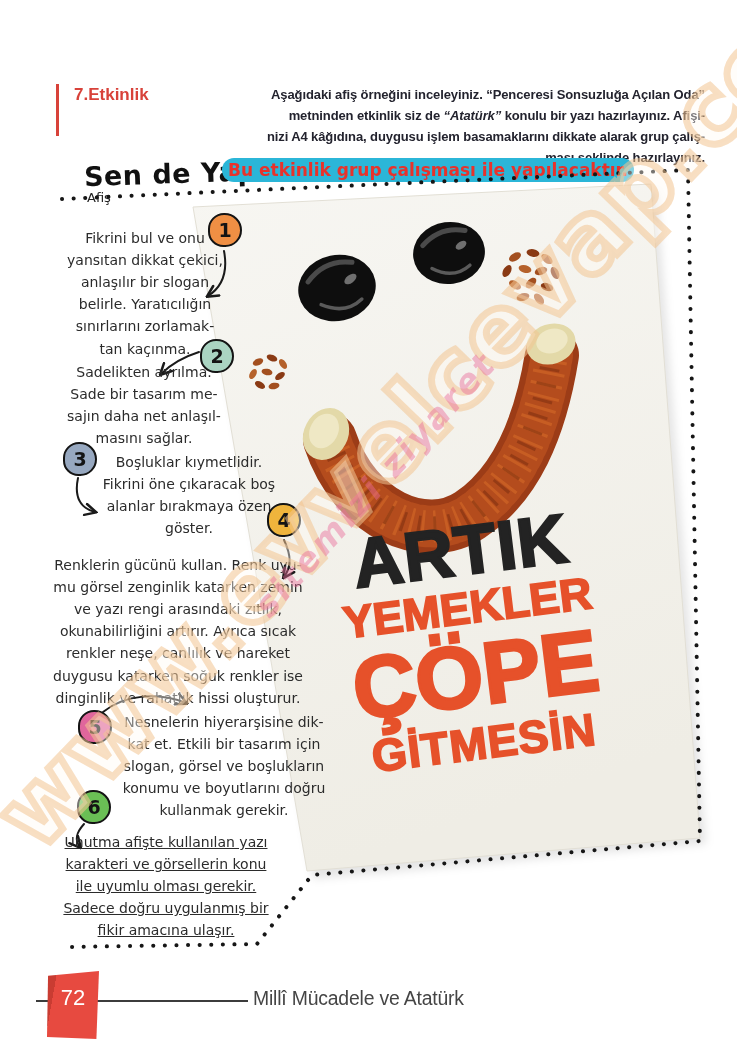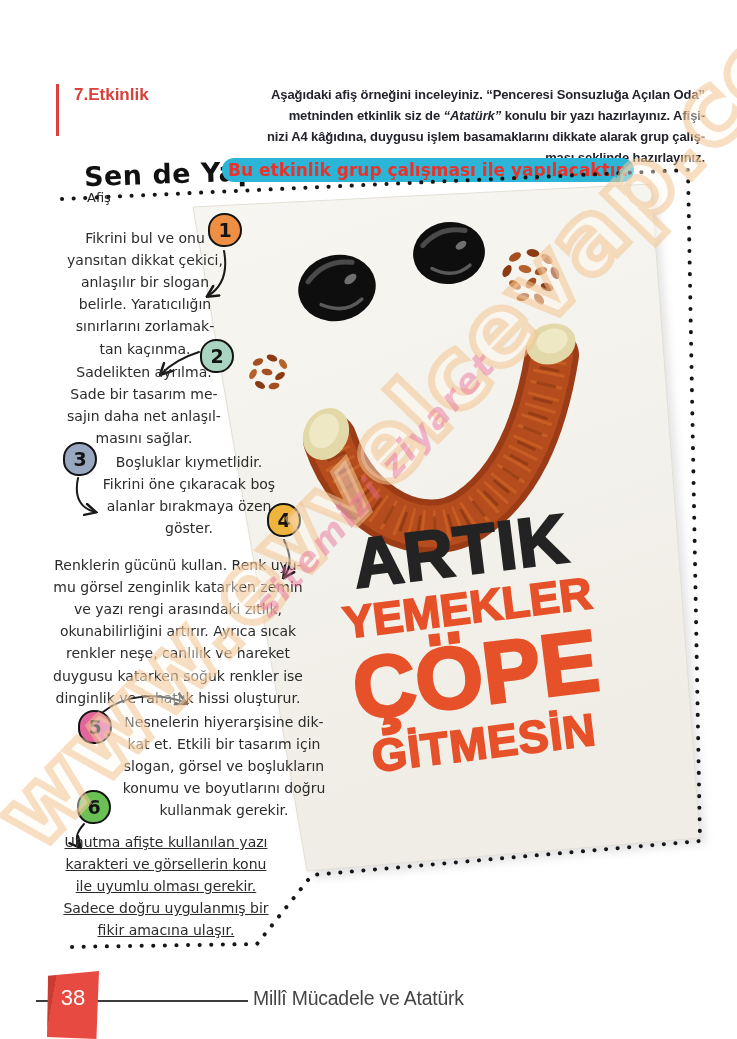--- a/index.html
+++ b/index.html
@@ -208,17 +208,17 @@
     <div class="l2" style="color: rgb(230, 81, 42);">YEMEKLER</div>
     <div class="l3" style="color: rgb(230, 81, 42);">ÇÖPE</div>
     <div class="l4" style="color: rgb(230, 81, 42);">GİTMESİN</div>
   </div>
 
   <div class="wm-main">www.evvelcevap.com</div>
   <div class="wm-sec">sitemizi ziyaret</div>
 
   <div class="footer-rule"></div>
   <div class="page-flag">
-    <span>38</span>
+    <span>72</span>
   </div>
   <div class="footer-title">Millî Mücadele ve Atatürk</div>
 
 </div>
 
 </body></html>

